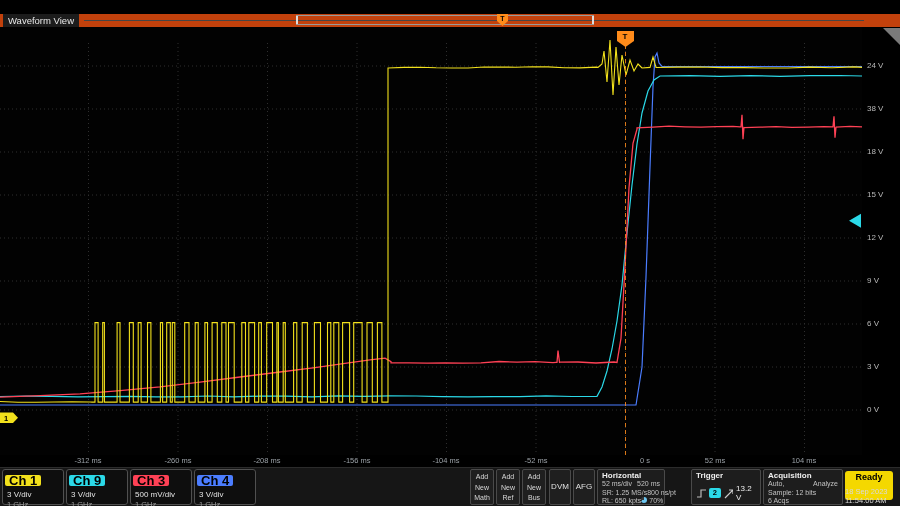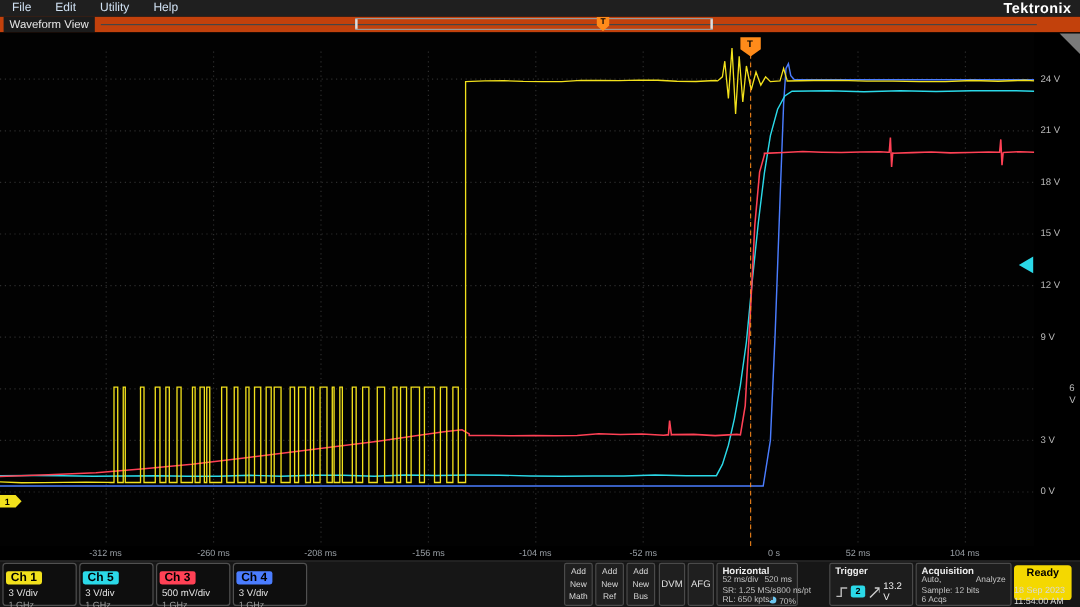--- a/index.html
+++ b/index.html
@@ -27,21 +27,21 @@
   .ylabel{position:absolute;left:5px;font-size:8px;color:#b8b8b8;line-height:10px;}
   .corner{position:absolute;right:0;top:28px;width:0;height:0;border-top:17px solid #7a7a7a;border-left:17px solid transparent;}
   .xaxis{position:absolute;top:455px;left:0;width:862px;height:12px;background:#000;}
   .xlabel{position:absolute;top:1px;transform:translateX(-50%);font-size:7.5px;color:#9aa0a6;white-space:nowrap;}
   .tracelabels{position:absolute;left:5px;top:417px;pointer-events:none;}
   .tracelabel{font-size:9px;font-weight:bold;line-height:10.5px;white-space:nowrap;}
   .c1{color:var(--ch1);} .c2{color:var(--ch2);} .c3{color:var(--ch3);} .c4{color:var(--ch4);}
   
   .bottombar{position:absolute;left:0;top:467px;width:900px;height:39px;background:#161616;border-top:1px solid #2b2b2b;box-sizing:border-box;}
   .chbadge{position:absolute;top:1px;width:62px;height:36px;background:#0e0e0e;border:1px solid #505050;border-radius:3px;box-sizing:border-box;padding:1px 2px;}
-  .chip{display:inline-block;font-size:10px;font-weight:bold;color:#000;padding:0 4px;border-radius:2px;line-height:11px;}
+  .chip{display:inline-block;font-size:13px;font-weight:bold;color:#000;padding:0 4px;border-radius:2px;line-height:11px;}
   .chipc1{background:var(--ch1);} .chipc2{background:var(--ch2);} .chipc3{background:var(--ch3);} .chipc4{background:var(--ch4);}
   .bscale{font-size:8px;color:#e2e2e2;line-height:11px;padding-left:2px;white-space:nowrap;}
   .bbw{font-size:7.5px;color:#9b9b9b;line-height:10px;padding-left:2px;}
   .addbtn{position:absolute;top:1px;width:24px;height:36px;background:#1f1f1f;border:1px solid #4a4a4a;border-radius:2px;
           box-sizing:border-box;text-align:center;color:#d8d8d8;font-size:7px;line-height:10.5px;padding-top:2px;}
   .toolbtn{position:absolute;top:1px;width:22px;height:36px;background:#1f1f1f;border:1px solid #4a4a4a;border-radius:2px;
           box-sizing:border-box;color:#e0e0e0;font-size:8px;text-align:center;line-height:33px;}
   .panel{position:absolute;top:1px;height:36px;background:#1d1d1d;border:1px solid #4a4a4a;border-radius:2px;box-sizing:border-box;padding:1px 4px;}
   .ptitle{font-size:8px;font-weight:bold;color:#eee;line-height:9px;}
   .prow{display:flex;justify-content:space-between;font-size:7px;color:#c2c2c2;line-height:8.6px;white-space:nowrap;}
@@ -50,27 +50,20 @@
   .triglevel{font-size:8px;color:#eee;}
   .pie{width:6px;height:6px;border-radius:50%;background:conic-gradient(#6cc6f0 0 70%,#3a3a3a 0);display:inline-block;margin-right:2px;}
   .ready{position:absolute;left:845px;top:3px;width:48px;height:29px;background:#f4d800;border-radius:3px;color:#000;font-weight:bold;font-size:9px;text-align:center;line-height:13px;}
   .datetime{position:absolute;left:845px;top:19px;font-size:7.5px;color:#d8d8d8;line-height:9px;white-space:nowrap;}
 </style>
 </head>
 <body>
 
 <div id="stage">
 
-  <div class="menubar">
-    <span class="menu-item">File</span>
-    <span class="menu-item">Edit</span>
-    <span class="menu-item">Utility</span>
-    <span class="menu-item">Help</span>
-    <span class="logo">Tektronix</span>
-  </div>
 
   <div class="viewstrip">
     <span class="view-tab">Waveform View</span>
     <div class="record-line"></div>
     <div class="minimap">
       <div class="mini-tick" style="left:-1px;"></div>
       <div class="mini-tick" style="right:-1px;"></div>
       <div class="mini-trigger">T</div>
     </div>
   </div>
@@ -106,26 +99,26 @@
       <text x="622.5" y="12" font-size="8" font-weight="bold" fill="#000">T</text>
       <polygon points="849,193.8 861,186.8 861,200.8" fill="var(--ch2)"></polygon>
       <polygon points="0,385.5 13,385.5 18,390.8 13,396 0,396" fill="var(--ch1)"></polygon>
       <text x="4" y="394" font-size="7.5" font-weight="bold" fill="#000">1</text>
     </svg>
     
   </div>
 
   <div class="ylabels">
     <span class="ylabel" style="top:34px;">24 V</span>
-    <span class="ylabel" style="top:77px;">21 V</span>
+    <span class="ylabel" style="top:77px;">38 V</span>
     <span class="ylabel" style="top:120px;">18 V</span>
     <span class="ylabel" style="top:163px;">15 V</span>
     <span class="ylabel" style="top:206px;">12 V</span>
     <span class="ylabel" style="top:249px;">9 V</span>
-    <span class="ylabel" style="top:292px;margin-left:24px;">6 V</span>
+    <span class="ylabel" style="top:292px;">6 V</span>
     <span class="ylabel" style="top:335px;text-align:right;">3 V</span>
     <span class="ylabel" style="top:378px;">0 V</span>
   </div>
   <div class="corner"></div>
 
   <div class="xaxis">
     <span class="xlabel" style="left:88px;">-312 ms</span>
     <span class="xlabel" style="left:178px;">-260 ms</span>
     <span class="xlabel" style="left:267px;">-208 ms</span>
     <span class="xlabel" style="left:357px;">-156 ms</span>
@@ -137,21 +130,21 @@
   </div>
 
   <div class="bottombar">
 
     <div class="chbadge" style="left:2px;">
       <span class="chip chipc1">Ch 1</span>
       <div class="bscale">3 V/div</div>
       <div class="bbw">1 GHz</div>
     </div>
     <div class="chbadge" style="left:66px;">
-      <span class="chip chipc2">Ch 5</span>
+      <span class="chip chipc2">Ch 9</span>
       <div class="bscale">3 V/div</div>
       <div class="bbw">1 GHz</div>
     </div>
     <div class="chbadge" style="left:130px;">
       <span class="chip chipc3">Ch 3</span>
       <div class="bscale">500 mV/div</div>
       <div class="bbw">1 GHz</div>
     </div>
     <div class="chbadge" style="left:194px;">
       <span class="chip chipc4">Ch 4</span>

